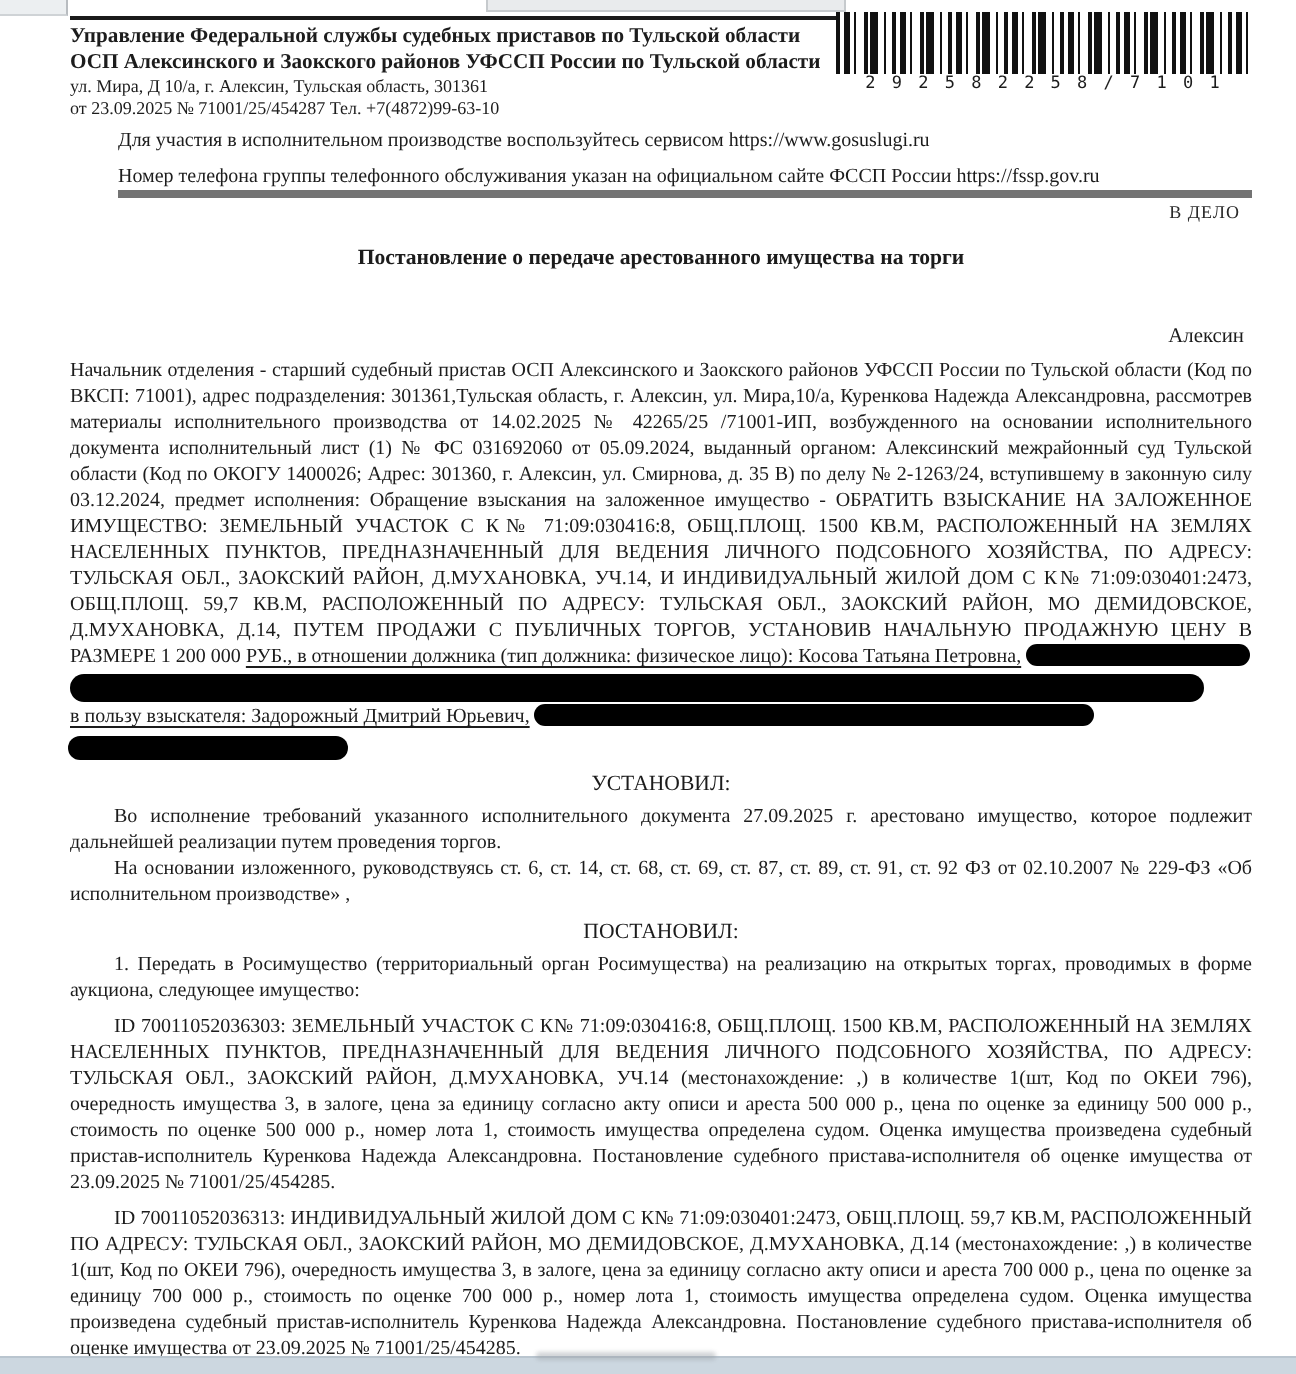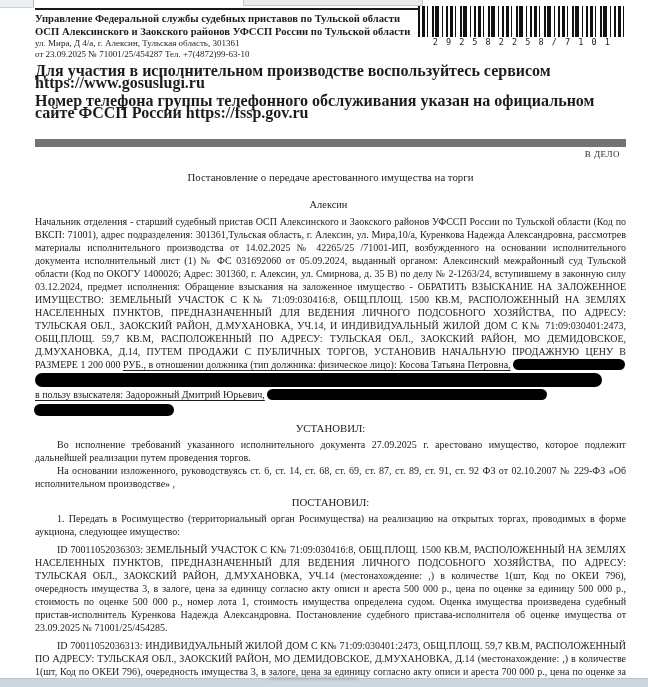--- a/index.html
+++ b/index.html
@@ -18,26 +18,26 @@
   .head-row{position:relative;}
   .letterhead{width:420px;text-align:left;border-top:2px solid #1a1a1a;padding-top:3px;}
   .lh-bold{font-weight:bold;font-size:10.6px;line-height:12.5px;}
   .lh-small{font-size:9px;line-height:10.5px;}
   .barcode-block{position:absolute;top:-2px;right:0;width:208px;background:#fff;text-align:center;}
   .barcode{height:31px;background:repeating-linear-gradient(90deg,
      #111 0 2px,#fff 2px 4px,#111 4px 7px,#fff 7px 9px,#111 9px 10px,#fff 10px 14px,
      #111 14px 16px,#fff 16px 17px,#111 17px 21px,#fff 21px 24px,#111 24px 25px,#fff 25px 28px);}
   .barcode-digits{font-family:"DejaVu Sans Mono",monospace;font-size:8.5px;letter-spacing:1.5px;line-height:9px;margin-top:1px;white-space:nowrap;}
 
-  .notice{font-weight:bold;font-size:16px;line-height:12px;margin-top:6px;}
-  .notice2{border-bottom:8px solid #737373;padding-bottom:20px;}
+  .notice{font-weight:normal;font-size:10px;line-height:12px;margin-top:6px;margin-left:24px;}
+  .notice2{border-bottom:4px solid #737373;padding-bottom:0;}
   .vdelo{text-align:right;font-size:9px;letter-spacing:.5px;margin-top:2px;padding-right:6px;color:#2a2a2a;}
 
-  .doc-title{text-align:center;font-size:10.8px;margin-top:12px;}
-  .city{text-align:center;font-size:10.4px;margin-top:16px;padding-right:4px;}
+  .doc-title{text-align:center;font-size:10.8px;margin-top:12px;font-weight:bold;}
+  .city{text-align:right;font-size:10.4px;margin-top:28px;padding-right:4px;}
   .date{font-size:10.4px;margin-top:1px;}
 
   .para{font-size:10px;line-height:13px;text-align:justify;margin:0;}
   .p1{margin-top:5px;}
   .indent{ text-indent:22px;}
   .underlined{text-decoration:underline;text-underline-offset:2px;}
 
   .redact{background:#000;border-radius:6px;}
   .redact-inline{display:inline-block;vertical-align:-2px;height:11px;}
   .bar1{width:112px;}
@@ -59,21 +59,21 @@
     <div class="ta-cell-left"></div>
     <div class="ta-cell-mid"></div>
   </div>
 
   <div class="page">
 
     <div class="head-row">
       <div class="letterhead">
         <div class="lh-bold">Управление Федеральной службы судебных приставов по Тульской области</div>
         <div class="lh-bold">ОСП Алексинского и Заокского районов УФССП России по Тульской области</div>
-        <div class="lh-small">ул. Мира, Д 4/а, г. Алексин, Тульская область, 301361</div>
+        <div class="lh-small">ул. Мира, Д 10/а, г. Алексин, Тульская область, 301361</div>
         <div class="lh-small">от 23.09.2025 № 71001/25/454287 Тел. +7(4872)99-63-10</div>
       </div>
       <div class="barcode-block">
         <div class="barcode"></div>
         <div class="barcode-digits">2 9 2 5 8 2 2 5 8 / 7 1 0 1</div>
       </div>
     </div>
 
     <div class="notice">Для участия в исполнительном производстве воспользуйтесь сервисом https://www.gosuslugi.ru</div>
     <div class="notice notice2">Номер телефона группы телефонного обслуживания указан на официальном сайте ФССП России https://fssp.gov.ru</div>

